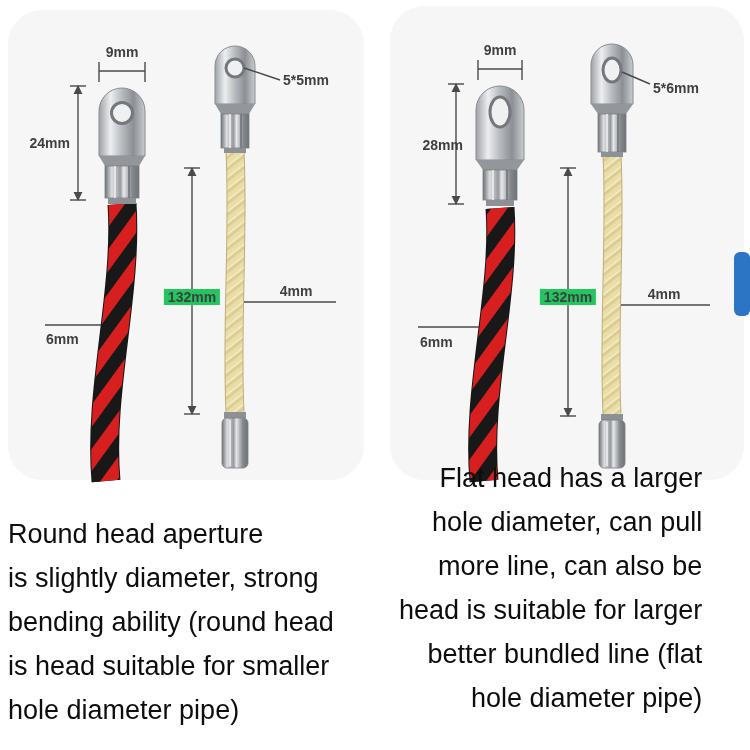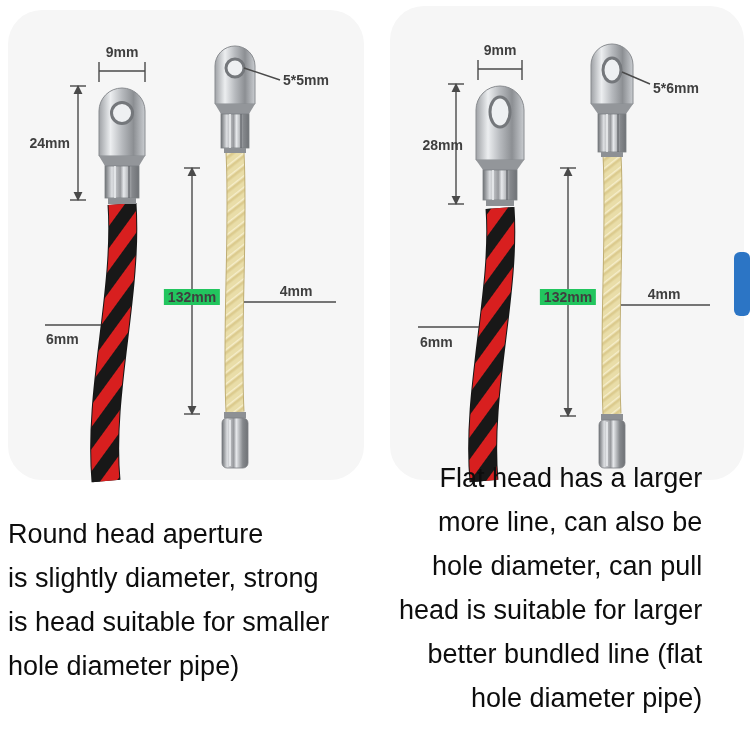--- a/index.html
+++ b/index.html
@@ -176,26 +176,27 @@
 <div class="dim-label dim-center" style="left:500px;top:42px;">9mm</div>
 <div class="dim-label dim-box" style="left:417px;top:137px;">28mm</div>
 <div class="dim-label" style="left:653px;top:80px;">5*6mm</div>
 <div class="dim-label dim-center dim-onLine" style="left:568px;top:289px;">132mm</div>
 <div class="dim-label dim-center" style="left:664px;top:286px;">4mm</div>
 <div class="dim-label" style="left:420px;top:334px;">6mm</div>
 
 <div class="caption" style="left:8px;top:496px;margin-top:16px;">
   <div class="caption-line">Round head aperture</div>
   <div class="caption-line">is slightly diameter, strong</div>
+  <div class="caption-line">bending ability (round head</div>
   <div class="caption-line">is head suitable for smaller</div>
   <div class="caption-line">hole diameter pipe)</div>
 </div>
 
 <div class="caption" style="left:399px;top:456px;text-align:right;">
   <div class="caption-line">Flat head has a larger</div>
+  <div class="caption-line">hole diameter, can pull</div>
   <div class="caption-line">more line, can also be</div>
-  <div class="caption-line">hole diameter, can pull</div>
   <div class="caption-line">head is suitable for larger</div>
   <div class="caption-line">better bundled line (flat</div>
   <div class="caption-line">hole diameter pipe)</div>
 </div>
 
 <div class="blue-accent"></div>
 
 </body></html>

